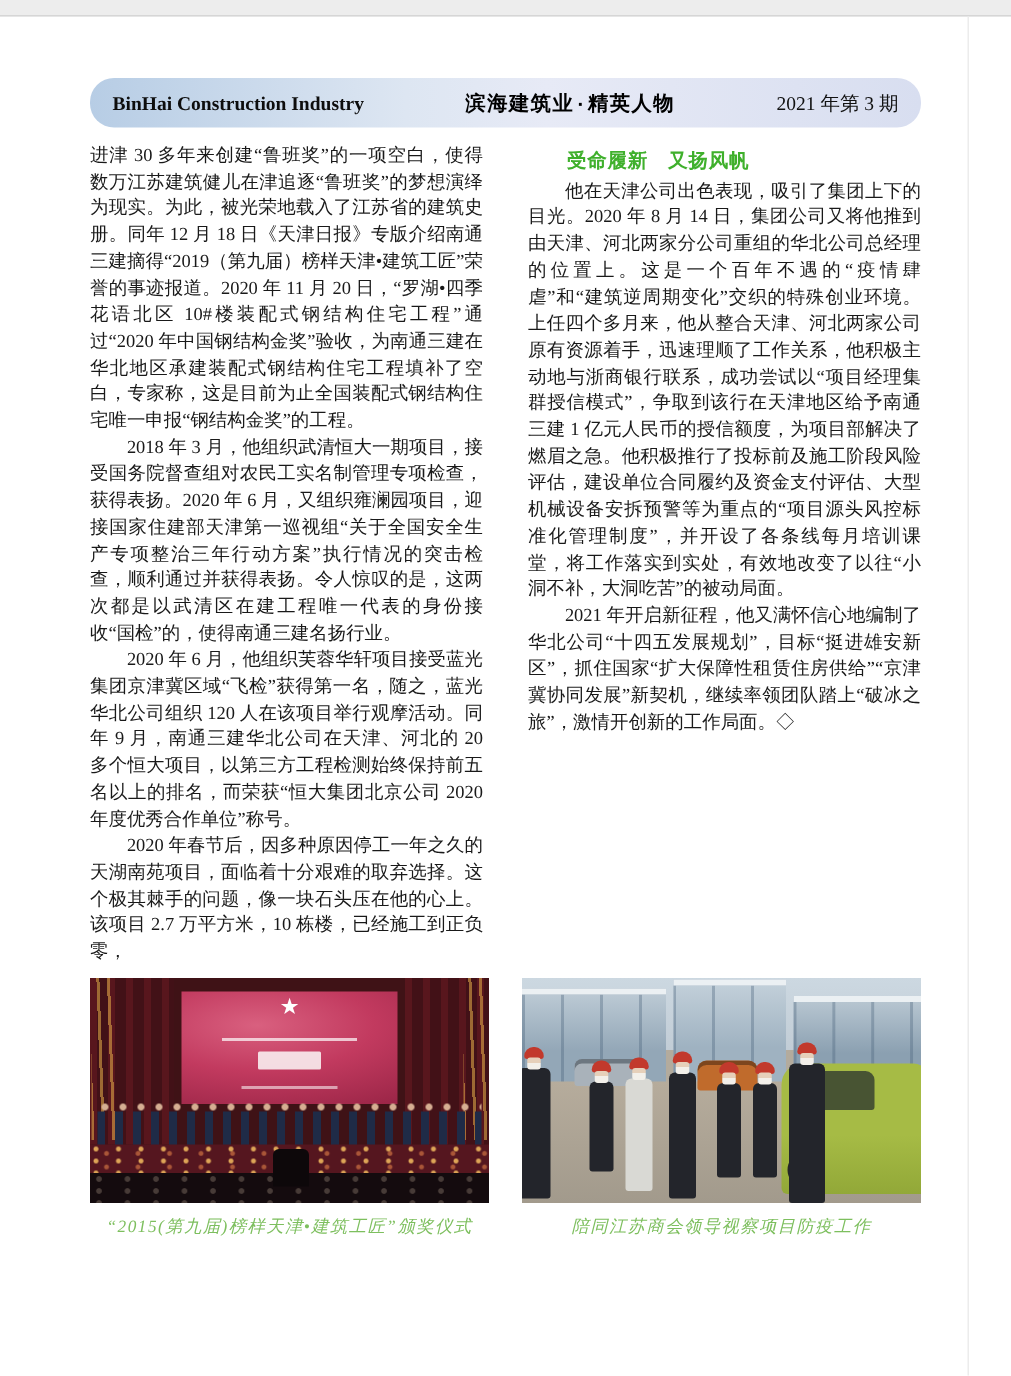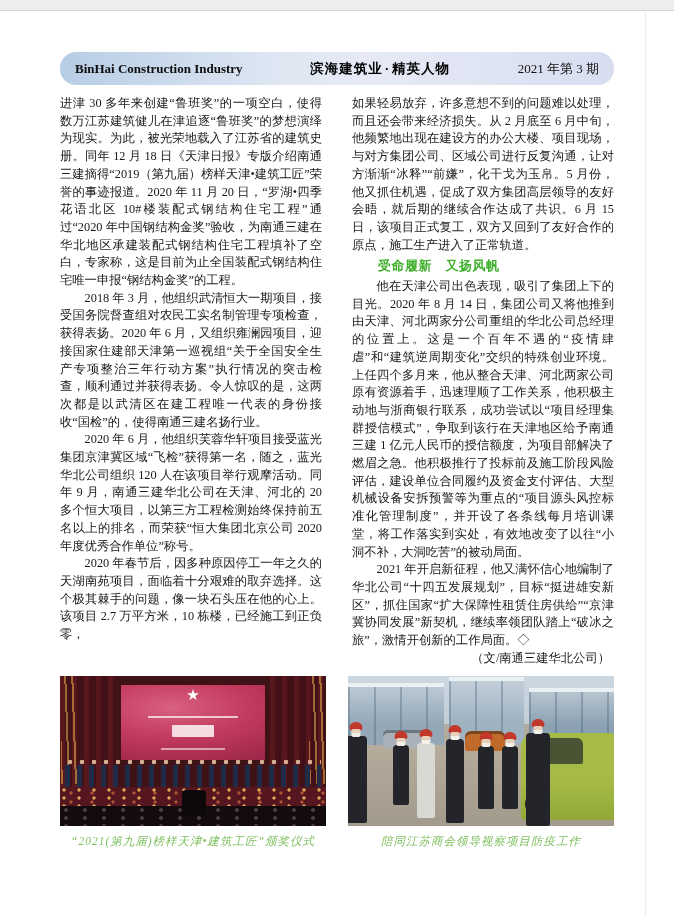--- a/index.html
+++ b/index.html
@@ -116,25 +116,23 @@
   </div>
 
   <div class="cols">
     <div class="col">
       <p>进津 30 多年来创建“鲁班奖”的一项空白，使得数万江苏建筑健儿在津追逐“鲁班奖”的梦想演绎为现实。为此，被光荣地载入了江苏省的建筑史册。同年 12 月 18 日《天津日报》专版介绍南通三建摘得“2019（第九届）榜样天津•建筑工匠”荣誉的事迹报道。2020 年 11 月 20 日，“罗湖•四季花语北区 10#楼装配式钢结构住宅工程”通过“2020 年中国钢结构金奖”验收，为南通三建在华北地区承建装配式钢结构住宅工程填补了空白，专家称，这是目前为止全国装配式钢结构住宅唯一申报“钢结构金奖”的工程。</p>
       <p class="ind">2018 年 3 月，他组织武清恒大一期项目，接受国务院督查组对农民工实名制管理专项检查，获得表扬。2020 年 6 月，又组织雍澜园项目，迎接国家住建部天津第一巡视组“关于全国安全生产专项整治三年行动方案”执行情况的突击检查，顺利通过并获得表扬。令人惊叹的是，这两次都是以武清区在建工程唯一代表的身份接收“国检”的，使得南通三建名扬行业。</p>
       <p class="ind">2020 年 6 月，他组织芙蓉华轩项目接受蓝光集团京津冀区域“飞检”获得第一名，随之，蓝光华北公司组织 120 人在该项目举行观摩活动。同年 9 月，南通三建华北公司在天津、河北的 20 多个恒大项目，以第三方工程检测始终保持前五名以上的排名，而荣获“恒大集团北京公司 2020 年度优秀合作单位”称号。</p>
       <p class="ind">2020 年春节后，因多种原因停工一年之久的天湖南苑项目，面临着十分艰难的取弃选择。这个极其棘手的问题，像一块石头压在他的心上。该项目 2.7 万平方米，10 栋楼，已经施工到正负零，</p>
     </div>
     <div class="col">
-      <p>如果轻易放弃，许多意想不到的问题难以处理，而且还会带来经济损失。从 2 月底至 6 月中旬，他频繁地出现在建设方的办公大楼、项目现场，与对方集团公司、区域公司进行反复沟通，让对方渐渐“冰释”“前嫌”，化干戈为玉帛。5 月份，他又抓住机遇，促成了双方集团高层领导的友好会晤，就后期的继续合作达成了共识。6 月 15 日，该项目正式复工，双方又回到了友好合作的原点，施工生产进入了正常轨道。</p>
       <div class="green-head">受命履新　又扬风帆</div>
       <p class="ind">他在天津公司出色表现，吸引了集团上下的目光。2020 年 8 月 14 日，集团公司又将他推到由天津、河北两家分公司重组的华北公司总经理的位置上。这是一个百年不遇的“疫情肆虐”和“建筑逆周期变化”交织的特殊创业环境。上任四个多月来，他从整合天津、河北两家公司原有资源着手，迅速理顺了工作关系，他积极主动地与浙商银行联系，成功尝试以“项目经理集群授信模式”，争取到该行在天津地区给予南通三建 1 亿元人民币的授信额度，为项目部解决了燃眉之急。他积极推行了投标前及施工阶段风险评估，建设单位合同履约及资金支付评估、大型机械设备安拆预警等为重点的“项目源头风控标准化管理制度”，并开设了各条线每月培训课堂，将工作落实到实处，有效地改变了以往“小洞不补，大洞吃苦”的被动局面。</p>
       <p class="ind">2021 年开启新征程，他又满怀信心地编制了华北公司“十四五发展规划”，目标“挺进雄安新区”，抓住国家“扩大保障性租赁住房供给”“京津冀协同发展”新契机，继续率领团队踏上“破冰之旅”，激情开创新的工作局面。◇</p>
-      <p class="byline">（文/南通三建华北公司）</p>
     </div>
   </div>
 
   <div class="photo-row">
 
     <div class="photo ph1">
       <i class="curtain l"></i>
       <i class="curtain r"></i>
       <i class="glow l"></i>
       <i class="glow r"></i>
@@ -164,18 +162,18 @@
       <i class="person coat" style="left:26%; top:45%; height:50%; width:18px;"></i>
       <i class="person" style="left:37%; top:42%; height:56%; width:18px;"></i>
       <i class="person" style="left:49%; top:47%; height:42%;"></i>
       <i class="person" style="left:58%; top:47%; height:42%;"></i>
       <i class="person" style="left:67%; top:38%; height:62%; width:24px;"></i>
     </div>
 
   </div>
 
   <div class="caption-row">
-    <div class="caption">“2021(第九届)榜样天津•建筑工匠”颁奖仪式</div>
+    <div class="caption">“2015(第九届)榜样天津•建筑工匠”颁奖仪式</div>
     <div class="caption">陪同江苏商会领导视察项目防疫工作</div>
   </div>
 
 
 </div>
 
 </body></html>

